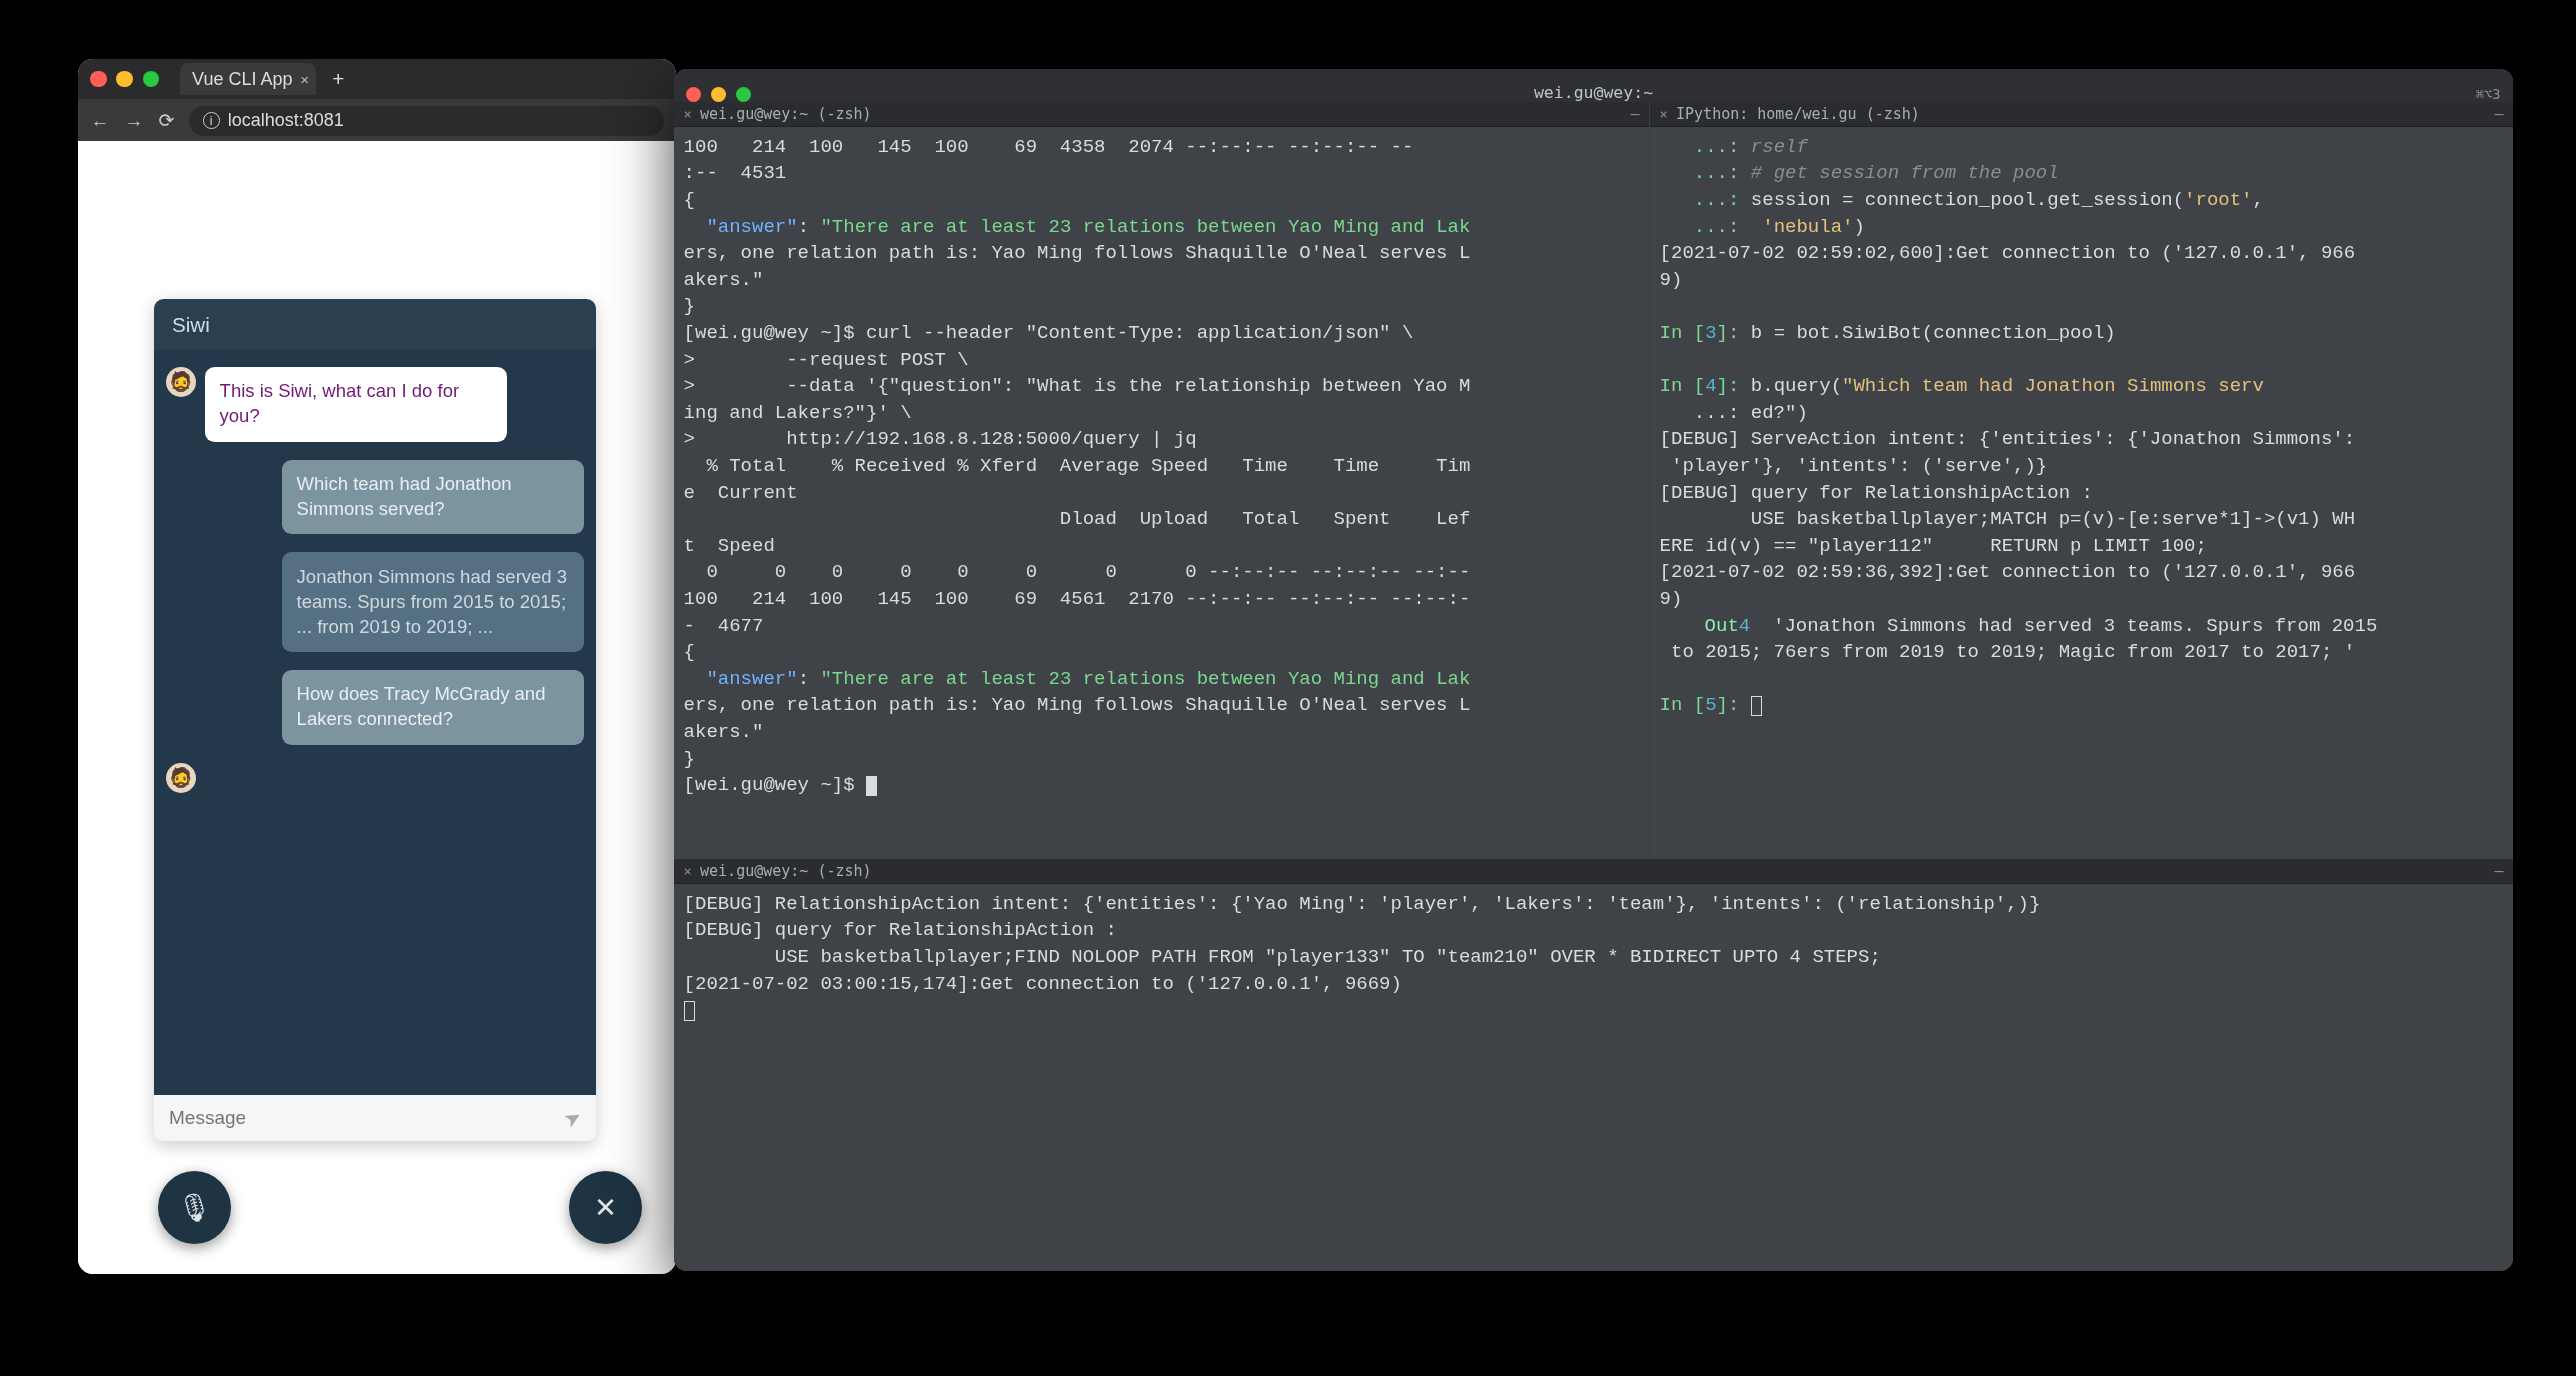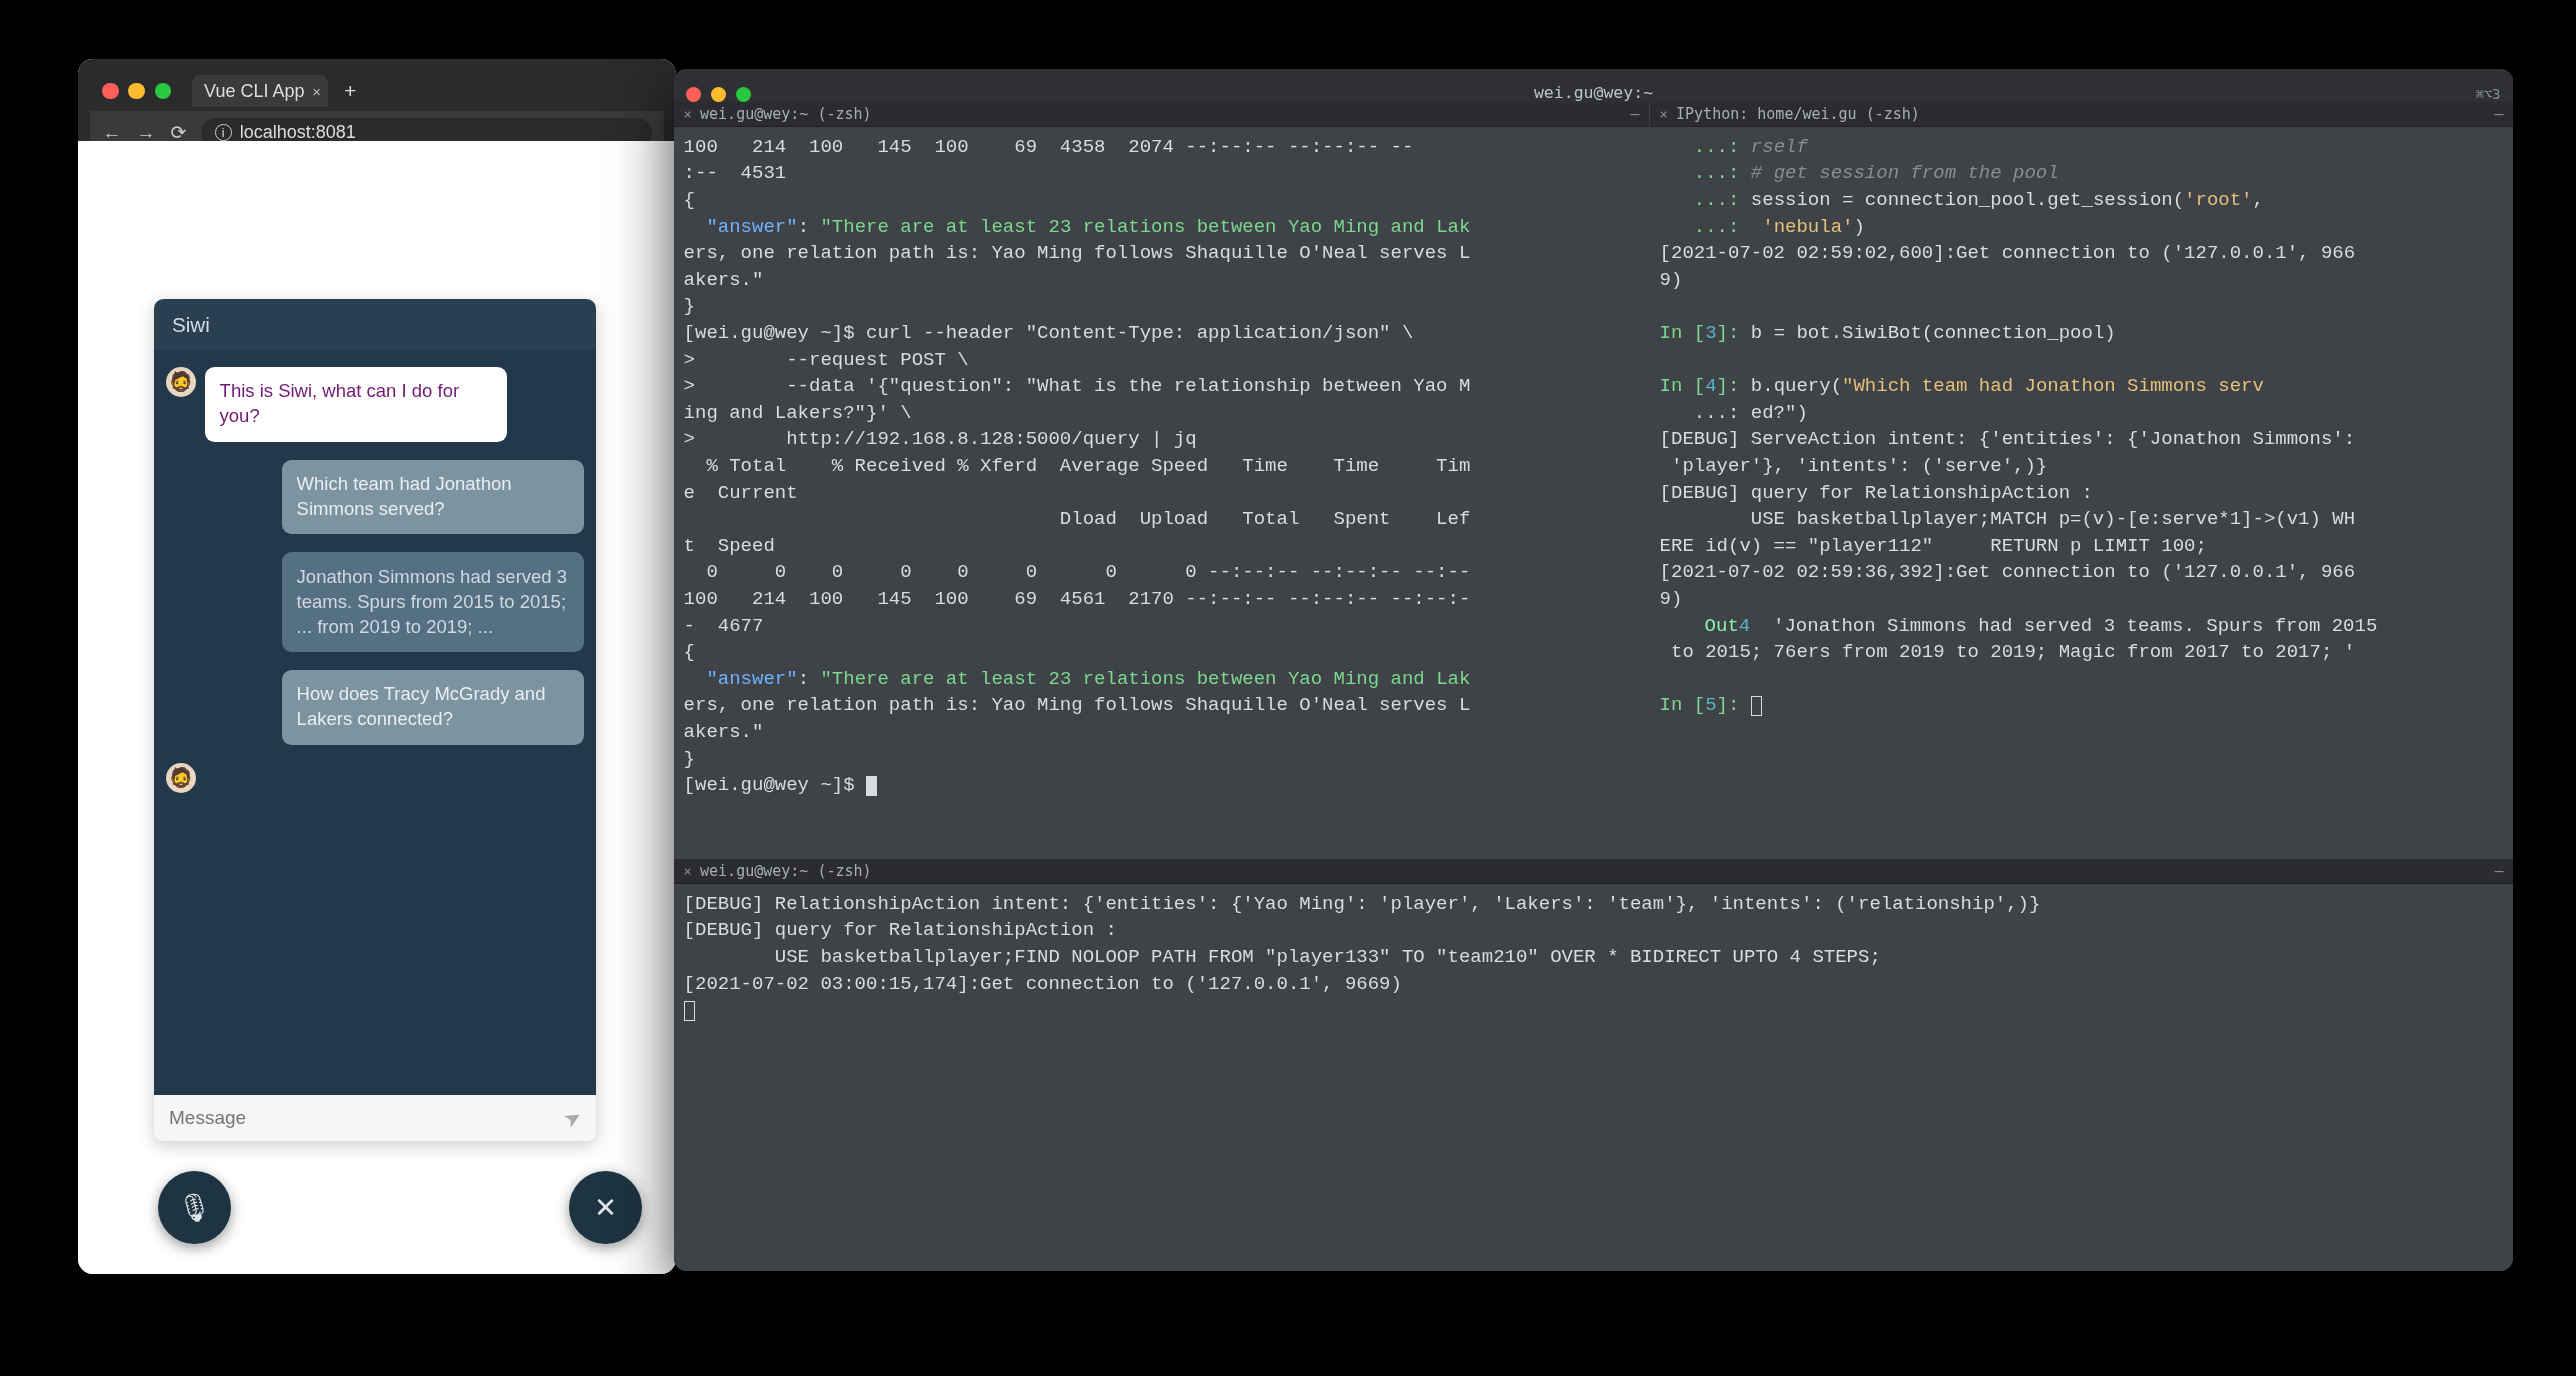--- a/index.html
+++ b/index.html
@@ -23,21 +23,21 @@
   position: absolute;
   left: 78px; top: 59px;
   width: 598px; height: 1215px;
   background: #fff;
   border-radius: 15px;
   box-shadow: 0 20.6px 62px rgba(0,0,0,.7);
   overflow: hidden;
 }
 .browser-chrome {
   background: #2b2b2e;
-  padding: 12px;
+  padding: 0;
 }
 .tabbar {
   display: flex;
   align-items: center;
   height: 40px;
   padding-left: 12.4px;
   gap: 9.6px;
 }
 .traffic { display: flex; gap: 9.6px; }
 .dot { width: 16.5px; height: 16.5px; border-radius: 50%; }

